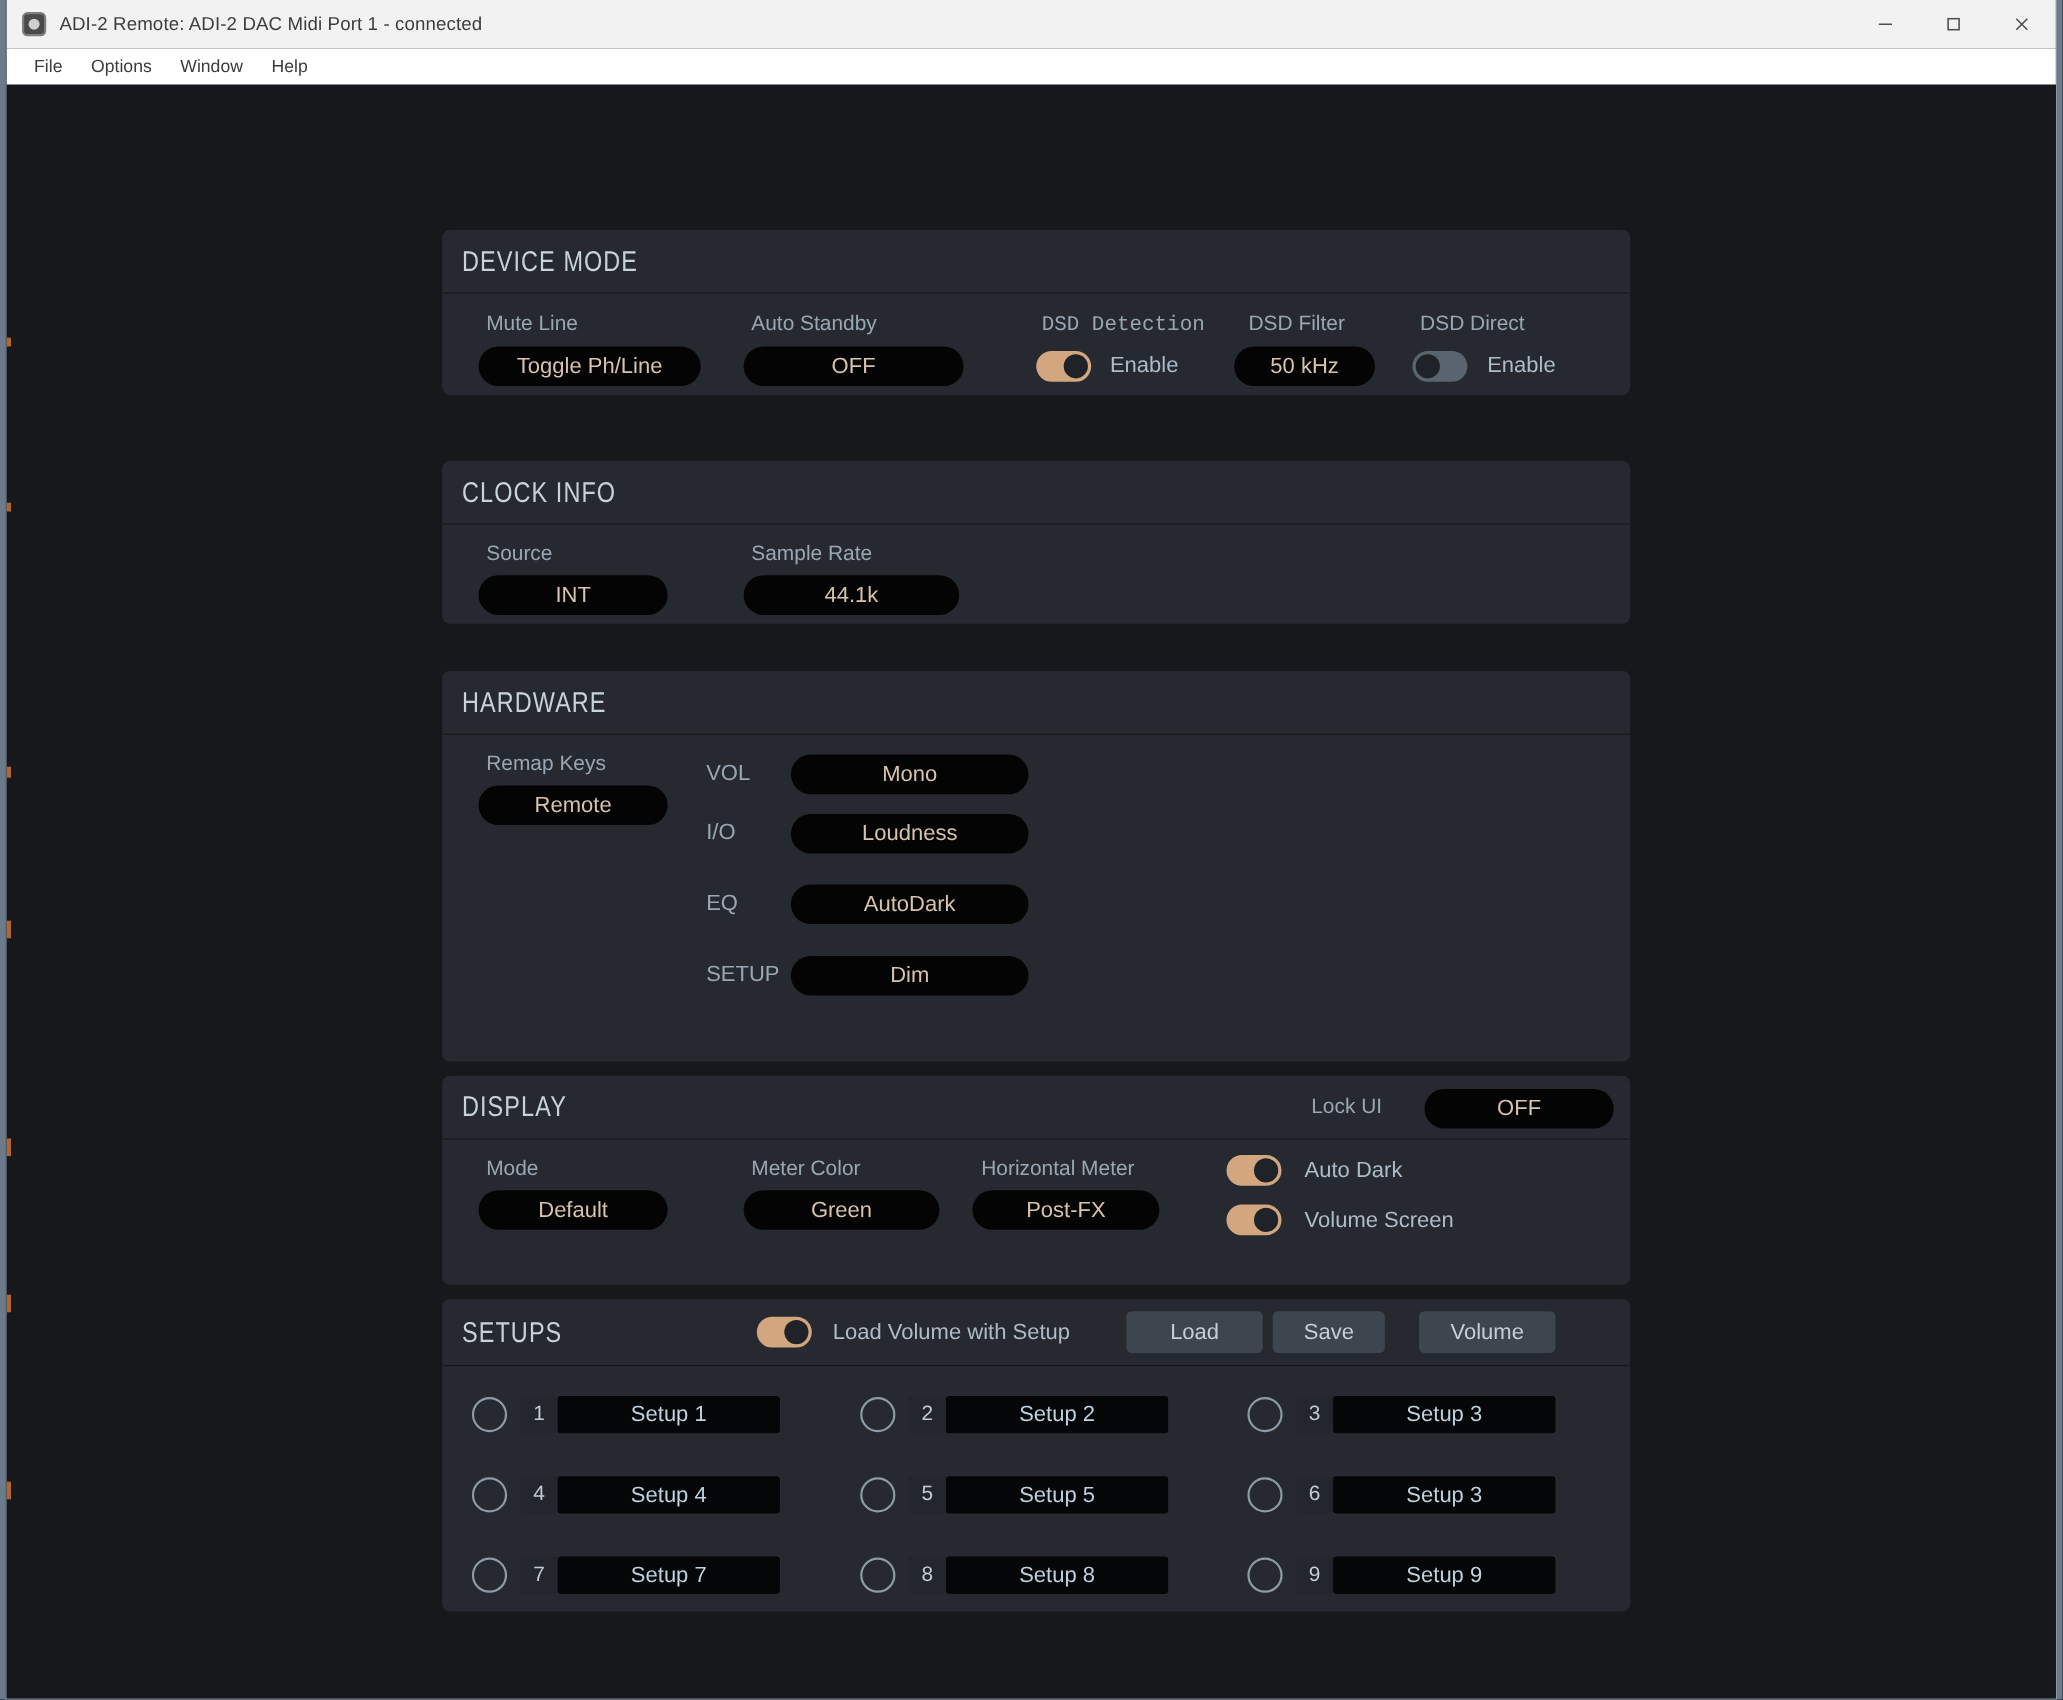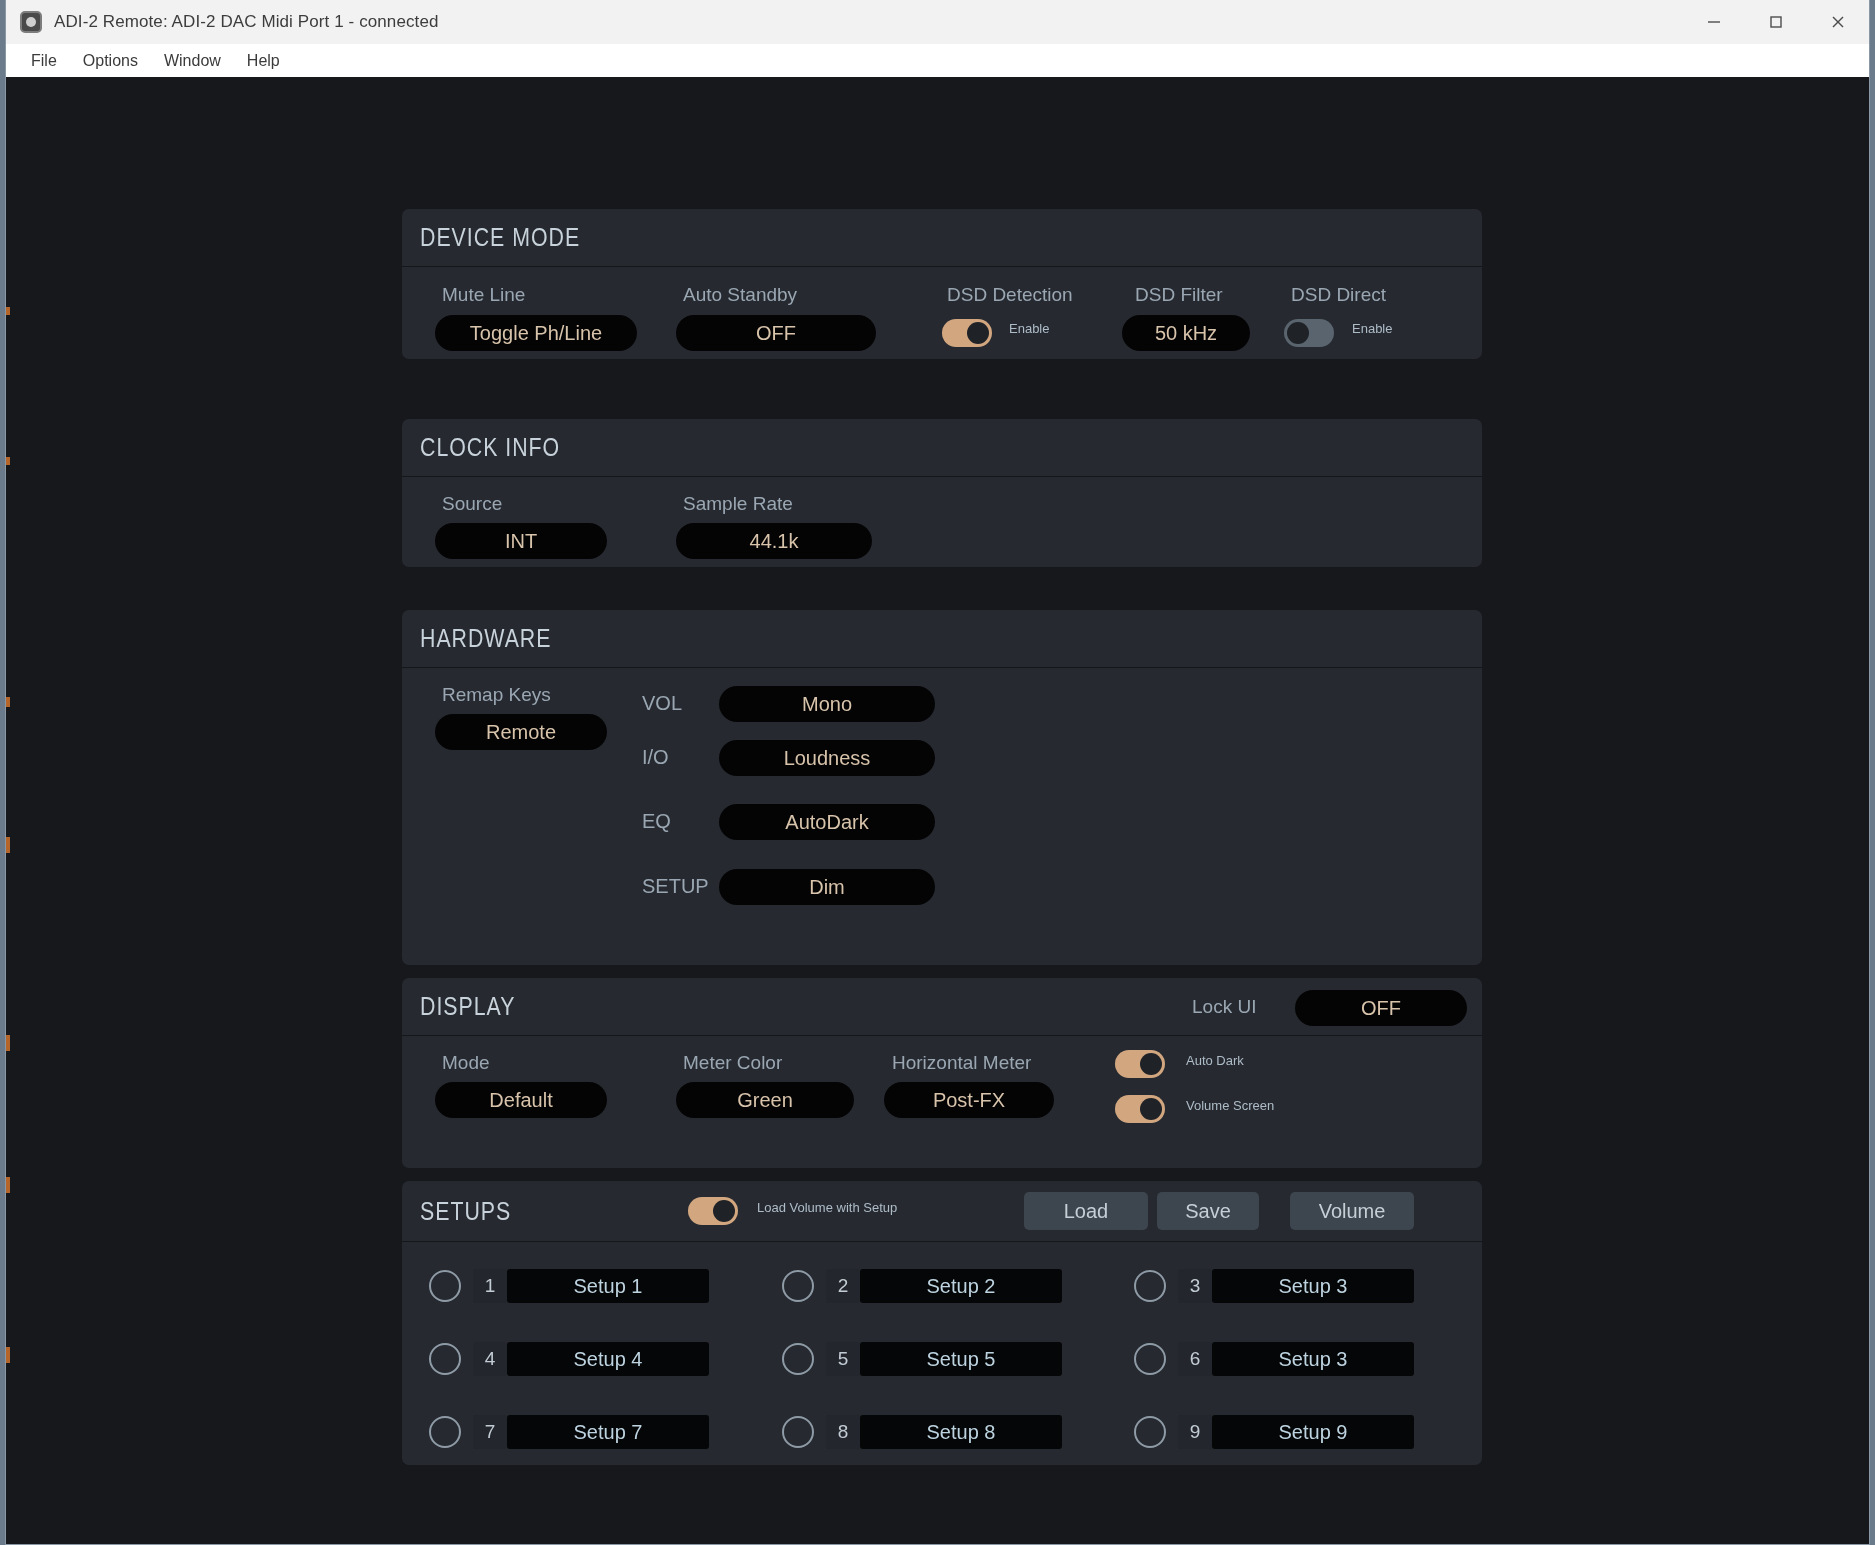--- a/index.html
+++ b/index.html
@@ -101,21 +101,21 @@
     position:absolute;width:50px;height:28px;border-radius:14px;
     box-sizing:border-box;
   }
   .sw .knob{
     position:absolute;top:3px;width:22px;height:22px;border-radius:50%;
   }
   .sw.on{background:#d2a780;}
   .sw.on .knob{right:3px;background:#1f2227;}
   .sw.off{background:#5a646e;}
   .sw.off .knob{left:3px;background:#1f2227;}
-  .sw-label{position:absolute;font-size:13px;color:#aebcc8;}
+  .sw-label{position:absolute;font-size:20px;color:#aebcc8;}
   .row-label{position:absolute;font-size:20px;color:#9aa7b3;}
   
   .sbtn{
     position:absolute;height:38px;border-radius:5px;background:#3d454e;
     display:flex;align-items:center;justify-content:center;
     font-size:20px;color:#c6ced6;box-sizing:border-box;
   }
   .setup-row{position:absolute;display:flex;align-items:center;}
   .radio{
     width:32px;height:32px;border-radius:50%;
@@ -184,21 +184,21 @@
       <div class="panel-head">
         <div class="panel-title">DEVICE MODE</div>
       </div>
       <div class="panel-body" style="height:92px;">
         <div class="field-label" style="left:40px;top:17px;">Mute Line</div>
         <div class="pill" style="left:33px;top:48px;width:202px;">Toggle Ph/Line</div>
 
         <div class="field-label" style="left:281px;top:17px;">Auto Standby</div>
         <div class="pill" style="left:274px;top:48px;width:200px;">OFF</div>
 
-        <div class="field-label" style="left:545px;top:17px;">DSD Detection</div>
+        <div class="field-label" style="left:545px;top:17px;font-family:Liberation Mono, monospace;">DSD Detection</div>
         <div class="sw on" style="left:540px;top:52px;">
             <div class="knob"></div>
           </div>
         <div class="sw-label" style="left:607px;top:54px;">Enable</div>
 
         <div class="field-label" style="left:733px;top:17px;">DSD Filter</div>
         <div class="pill" style="left:720px;top:48px;width:128px;">50 kHz</div>
 
         <div class="field-label" style="left:889px;top:17px;">DSD Direct</div>
         <div class="sw off" style="left:882px;top:52px;">

